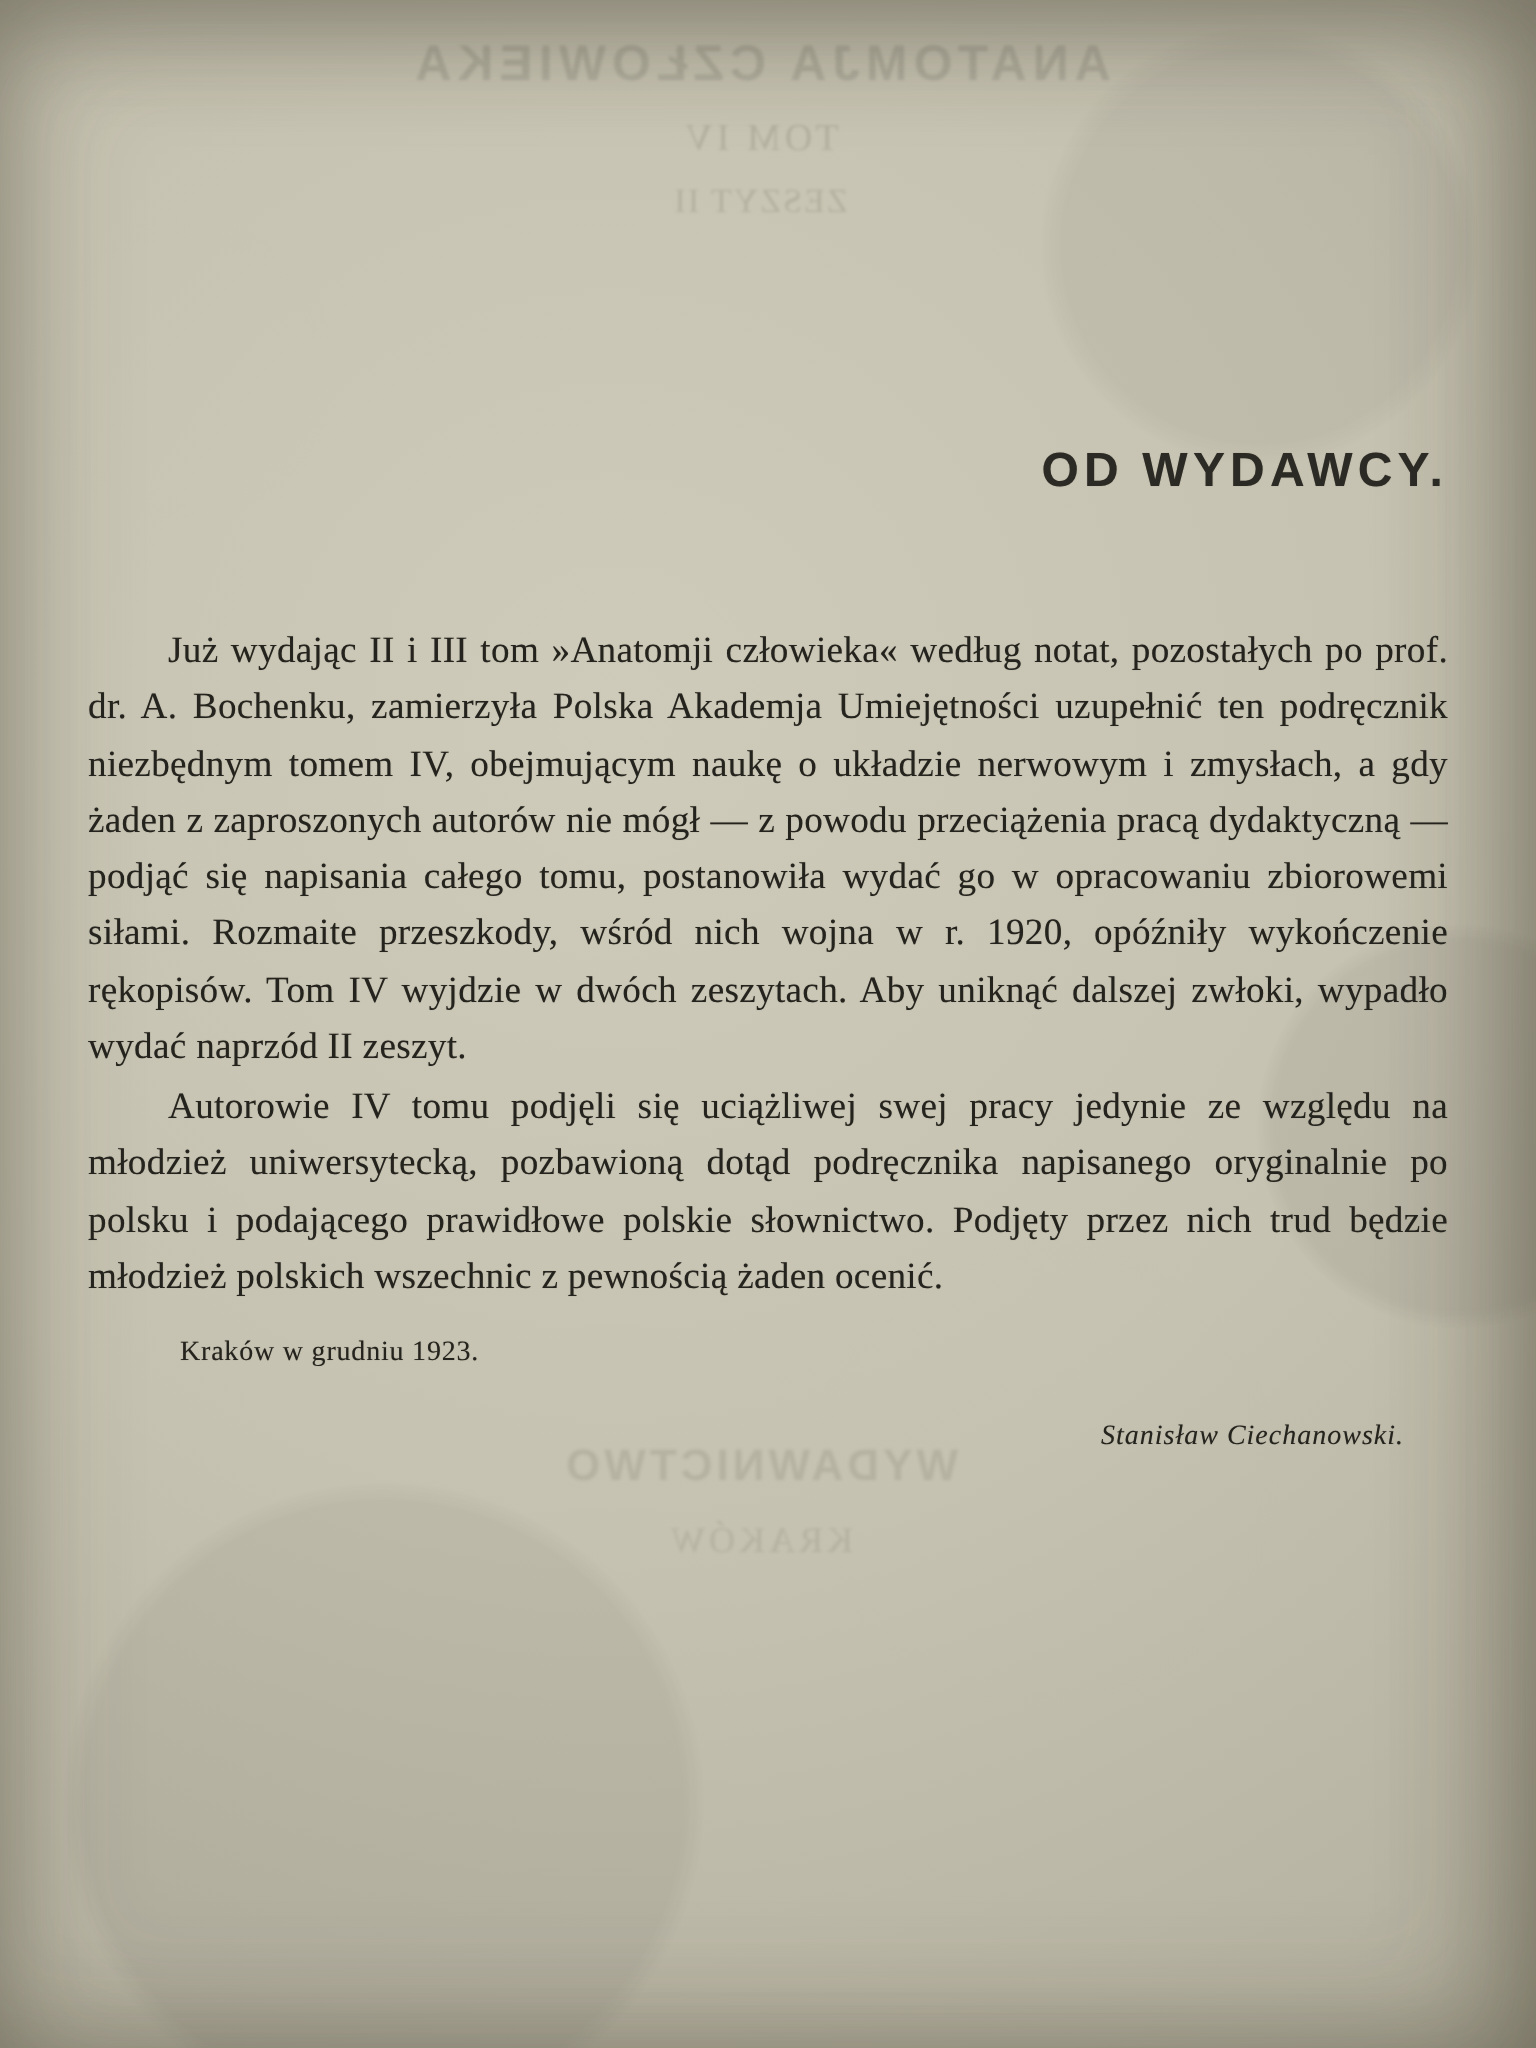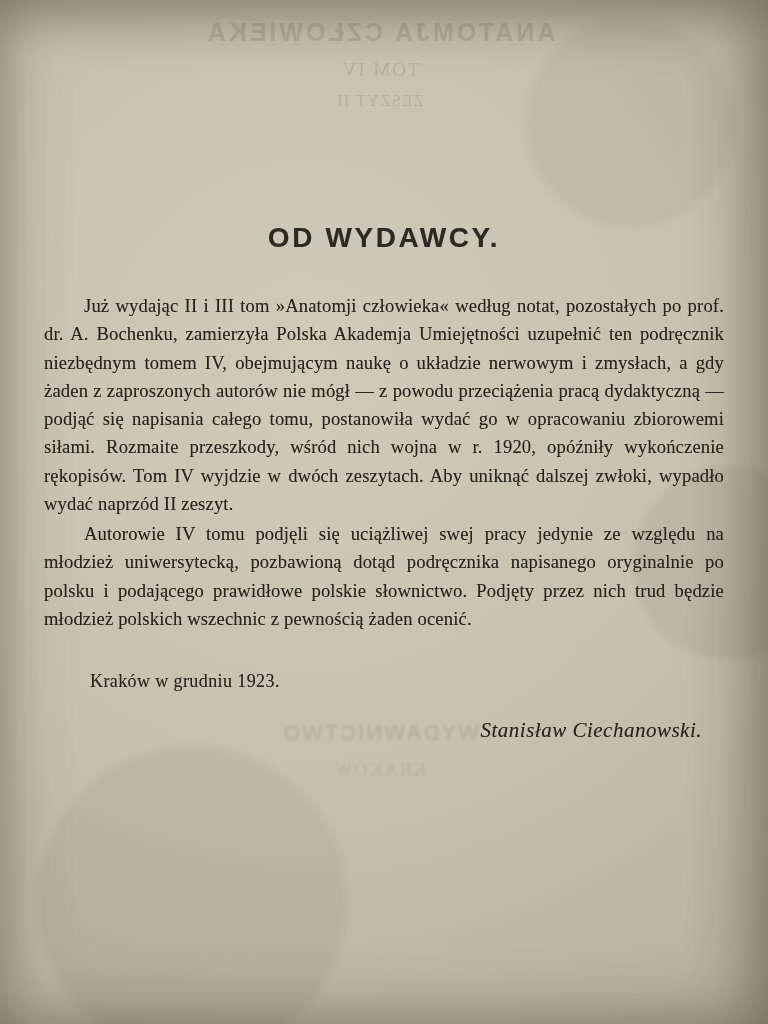--- a/index.html
+++ b/index.html
@@ -106,55 +106,55 @@
   }
 
   .content {
     position: relative;
     padding: 0 44px;
     z-index: 3;
   }
 
   .heading {
     margin-top: 222px;
-    text-align: center;
+    text-align: right;
     font-family: "Liberation Sans", sans-serif;
-    font-size: 28px;
+    font-size: 24px;
     font-weight: 700;
     letter-spacing: 2.6px;
     color: #2b2a24;
   }
 
   .body {
-    margin-top: 38px;
+    margin-top: 62px;
     color: #24231d;
     font-size: 18.6px;
     line-height: 1.52;
     text-align: justify;
     letter-spacing: 0.15px;
   }
 
   .para {
     text-indent: 40px;
     margin: 0 0 2px 0;
   }
 
   .place {
-    margin-top: 38px;
+    margin-top: 16px;
     text-indent: 46px;
-    font-size: 18px;
+    font-size: 14px;
     color: #24231d;
     letter-spacing: 0.4px;
   }
 
   .signature {
     margin-top: 26px;
     text-align: right;
     padding-right: 22px;
-    font-size: 21px;
+    font-size: 14px;
     font-style: italic;
     color: #24231d;
     letter-spacing: 0.5px;
   }
 
   
   .body, .heading, .place, .signature {
     text-shadow: 0 0 0.5px rgba(40,38,30,0.35);
   }
 </style>

